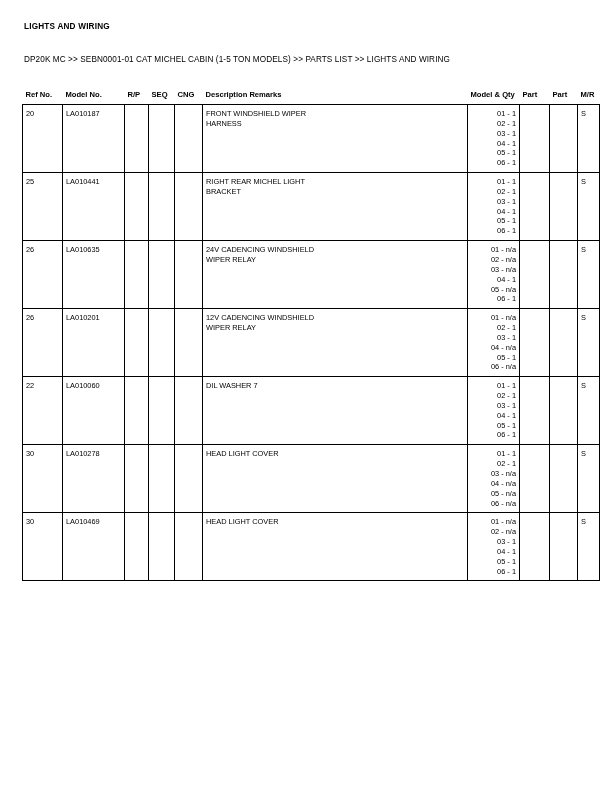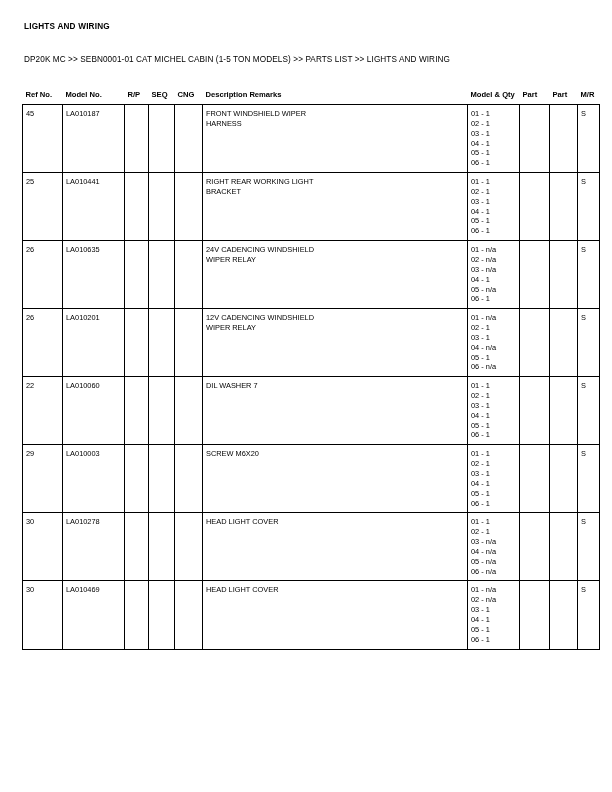--- a/index.html
+++ b/index.html
@@ -59,21 +59,21 @@
   .col-part   { width: 62px; }
   .col-rp     { width: 24px; }
   .col-seq    { width: 26px; }
   .col-cng    { width: 28px; }
   .col-desc   { width: 265px; }
   .col-model  { width: 52px; }
   .col-from   { width: 30px; }
   .col-upto   { width: 28px; }
   .col-mr     { width: 22px; }
   .desc-line { white-space: pre-line; margin-top: 41px; }
-  .model-line { white-space: pre-line; line-height: 1.33; }
+  .model-line { white-space: pre-line; line-height: 1.33; text-align: right; }
   .mr-cell { text-align: left; }
   .nowrap { white-space: nowrap; }
 </style>
 </head>
 <body>
 
 <div class="page">
 
   <div class="doc-title">LIGHTS AND WIRING</div>
 
@@ -101,21 +101,21 @@
         <th class="nowrap">CNG</th>
         <th class="nowrap">Description Remarks</th>
         <th class="nowrap">Model &amp; Qty</th>
         <th class="nowrap">Part</th>
         <th class="nowrap">Part</th>
         <th class="nowrap">M/R</th>
       </tr>
     </thead>
     <tbody>
       <tr>
-        <td>45</td>
+        <td>20</td>
         <td>LA010187</td>
         <td></td>
         <td></td>
         <td></td>
         <td class="desc-line">FRONT WINDSHIELD WIPER
 HARNESS</td>
         <td class="model-line">01 - 1
 02 - 1
 03 - 1
 04 - 1
@@ -124,21 +124,21 @@
         <td></td>
         <td></td>
         <td class="mr-cell">S</td>
       </tr>
       <tr>
         <td>25</td>
         <td>LA010441</td>
         <td></td>
         <td></td>
         <td></td>
-        <td class="desc-line">RIGHT REAR WORKING LIGHT
+        <td class="desc-line">RIGHT REAR MICHEL LIGHT
 BRACKET</td>
         <td class="model-line">01 - 1
 02 - 1
 03 - 1
 04 - 1
 05 - 1
 06 - 1</td>
         <td></td>
         <td></td>
         <td class="mr-cell">S</td>
@@ -190,37 +190,20 @@
 02 - 1
 03 - 1
 04 - 1
 05 - 1
 06 - 1</td>
         <td></td>
         <td></td>
         <td class="mr-cell">S</td>
       </tr>
       <tr>
-        <td>29</td>
-        <td>LA010003</td>
-        <td></td>
-        <td></td>
-        <td></td>
-        <td class="desc-line">SCREW M6X20</td>
-        <td class="model-line">01 - 1
-02 - 1
-03 - 1
-04 - 1
-05 - 1
-06 - 1</td>
-        <td></td>
-        <td></td>
-        <td class="mr-cell">S</td>
-      </tr>
-      <tr>
         <td>30</td>
         <td>LA010278</td>
         <td></td>
         <td></td>
         <td></td>
         <td class="desc-line">HEAD LIGHT COVER</td>
         <td class="model-line">01 - 1
 02 - 1
 03 - n/a
 04 - n/a

